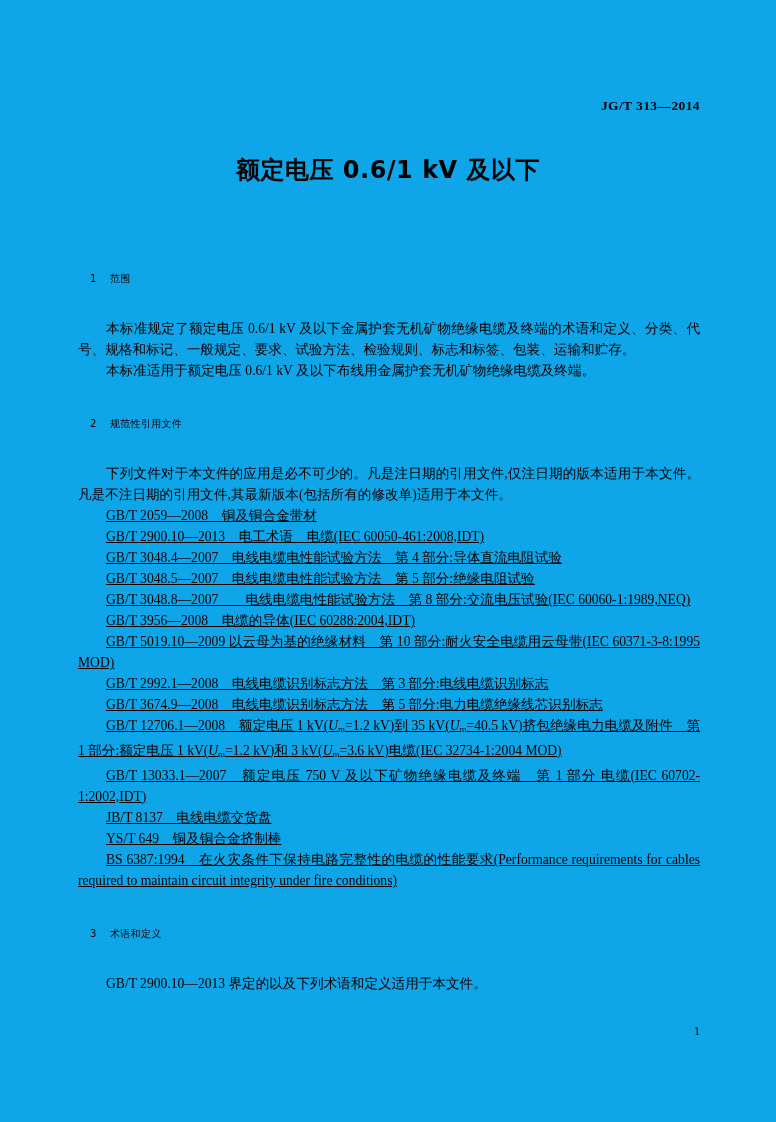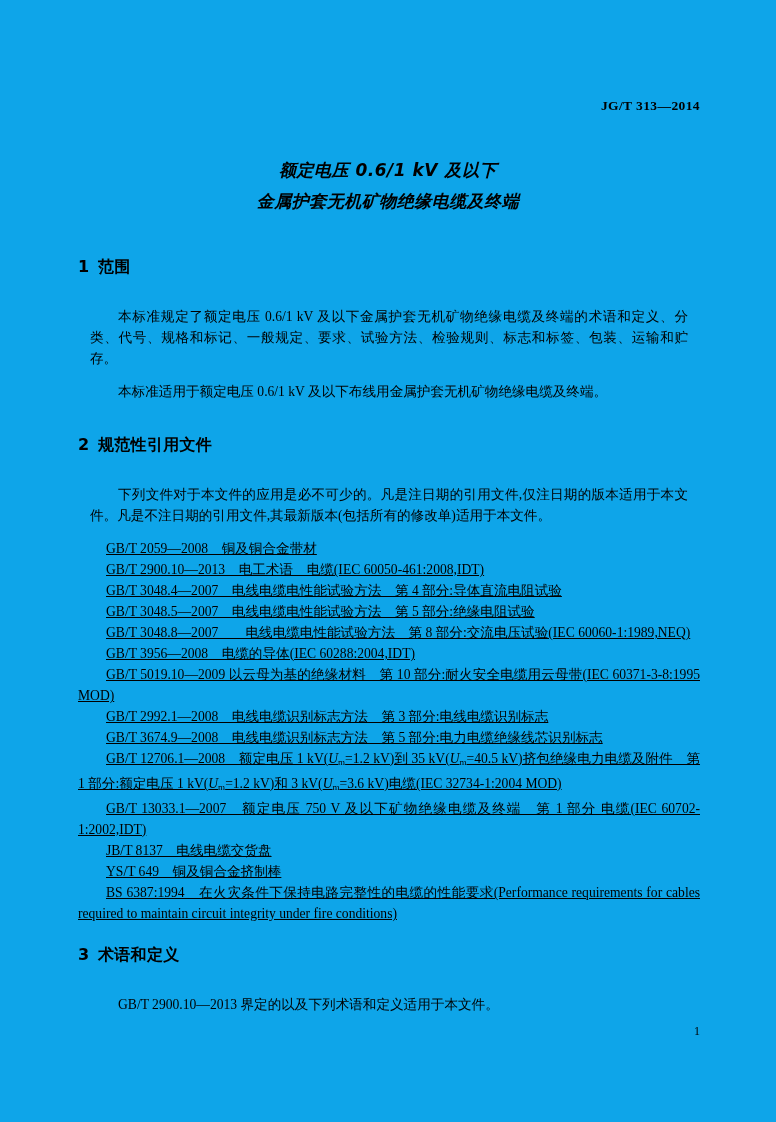--- a/index.html
+++ b/index.html
@@ -33,49 +33,48 @@
   .title-block {
     position: absolute;
     top: 155px;
     left: 0;
     width: 776px;
     text-align: center;
   }
   .title-line {
     font-family: "DejaVu Sans", "Liberation Sans", sans-serif;
     font-weight: bold;
-    font-size: 17px;
+    font-size: 24px;
     line-height: 31px;
     letter-spacing: 0.5px;
-    font-style: italic;
   }
 
   
   .body {
     position: absolute;
     top: 258px;
     left: 78px;
     width: 622px;
   }
 
   h2.clause {
     font-family: "DejaVu Sans", "Liberation Sans", sans-serif;
-    font-weight: bold;
-    font-size: 16px;
-    margin: 0;
+    font-weight: normal;
+    font-size: 10px;
+    margin: 12px;
     line-height: 18px;
     letter-spacing: 0.3px;
   }
   h2.clause .num {
     display: inline-block;
     min-width: 20px;
   }
 
   p.para {
-    margin: 12px;
+    margin: 0;
     font-size: 13.6px;
     line-height: 21px;
     text-align: justify;
     text-justify: inter-ideograph;
     text-indent: 28px;
   }
 
   .gap-after-heading { height: 18px; }
   .gap-before-heading { height: 22px; }
 
@@ -116,21 +115,20 @@
 <body>
 
 <div class="page">
 
   <div class="doc-header">
     <span class="code">JG/T 313—2014</span>
   </div>
 
   <div class="title-block">
     <div class="title-line">额定电压 0.6/1 kV 及以下</div>
-    <div class="title-line">金属护套无机矿物绝缘电缆及终端</div>
   </div>
 
   <div class="body">
 
     <h2 class="clause">
       <span class="num">1</span><span>范围</span>
     </h2>
     <div class="gap-after-heading"></div>
     <p class="para">本标准规定了额定电压 0.6/1 kV 及以下金属护套无机矿物绝缘电缆及终端的术语和定义、分类、代号、规格和标记、一般规定、要求、试验方法、检验规则、标志和标签、包装、运输和贮存。</p>
     <p class="para">本标准适用于额定电压 0.6/1 kV 及以下布线用金属护套无机矿物绝缘电缆及终端。</p>

